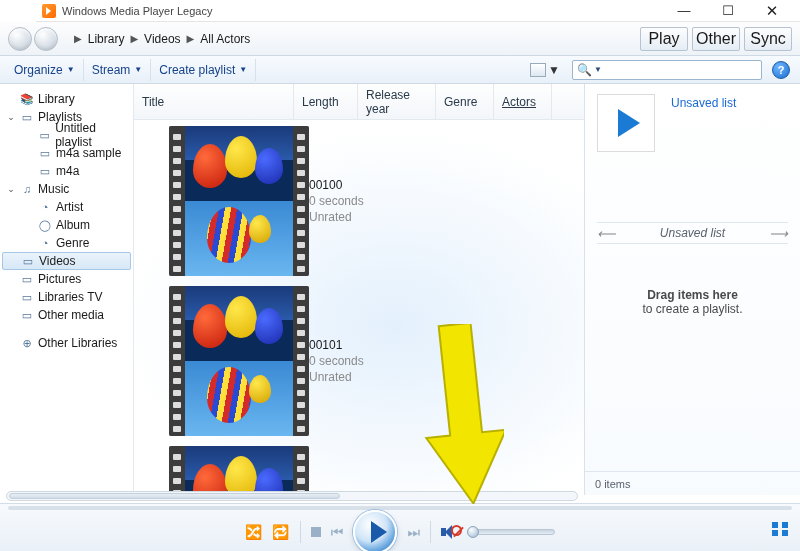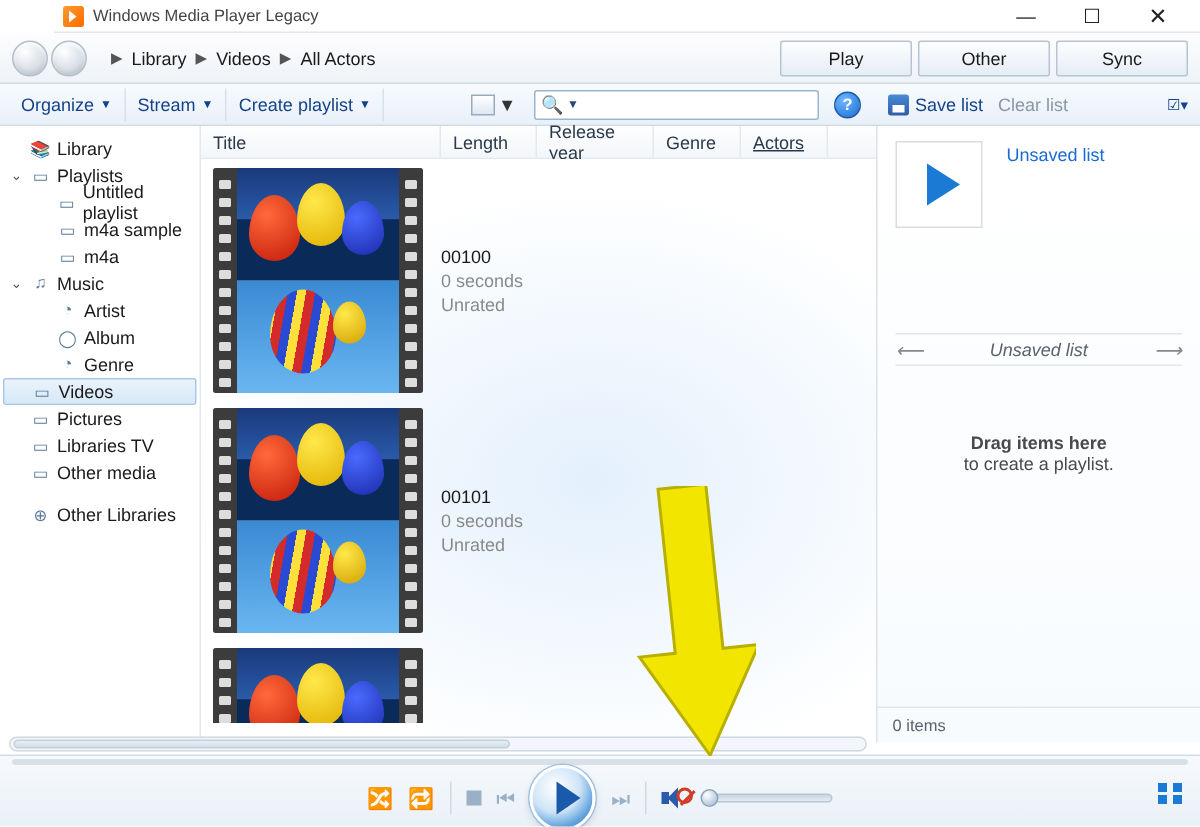--- a/index.html
+++ b/index.html
@@ -14,21 +14,21 @@
   .winbtn { width: 44px; height: 20px; display: flex; align-items: center; justify-content: center; font-size: 13px; color: #222; }
   .winbtn.close { font-size: 15px; }
 
   
   .navbar { height: 34px; display: flex; align-items: center; padding: 0 8px; background: linear-gradient(#fdfdfe,#eef3f8); border-bottom: 1px solid #cfd9e4; }
   .navcircle { width: 24px; height: 24px; border-radius: 50%; background: radial-gradient(circle at 35% 30%, #ffffff, #d7dee6 60%, #b9c3cf); border: 1px solid #b5bfc9; box-shadow: inset 0 2px 3px rgba(255,255,255,.8), inset 0 -2px 3px rgba(0,0,0,.08); margin-right: 2px; }
   .crumb { display: flex; align-items: center; gap: 6px; margin-left: 14px; font-size: 12px; color: #1a1a1a; }
   .crumb .sep { color: #555; font-size: 10px; }
   .crumb span { cursor: default; }
   .nav-spacer { flex: 1; }
-  .topbtn { width: 88px; height: 24px; border: 1px solid #b7c3d0; background: linear-gradient(#fdfdfe,#e5edf5); border-radius: 2px; font-size: 12px; color: #1a1a1a; display: flex; align-items: center; justify-content: center; margin-left: 4px; }
+  .topbtn { width: 48px; height: 24px; border: 1px solid #b7c3d0; background: linear-gradient(#fdfdfe,#e5edf5); border-radius: 2px; font-size: 16px; color: #1a1a1a; display: flex; align-items: center; justify-content: center; margin-left: 4px; }
 
   
   .toolbar { height: 28px; display: flex; align-items: center; background: linear-gradient(#f7fbff,#e8f0f8); border-bottom: 1px solid #cfd9e4; padding: 0 6px; }
   .tbitem { display: flex; align-items: center; gap: 4px; padding: 0 8px; height: 22px; font-size: 12px; color: #15428b; border-right: 1px solid #d8e1ea; }
   .tbitem:last-of-type { border-right: none; }
   .tbitem .caret { font-size: 8px; color: #15428b; }
   .toolbar .flex { flex: 1; }
   .viewmode { display:flex; align-items:center; gap:2px; padding:0 6px; }
   .viewmode .ico { width:16px; height:14px; border:1px solid #9ab; background:linear-gradient(#fff,#dde8f3); }
   .search { width: 190px; height: 20px; border: 1px solid #9ab5cf; background: #fff; display: flex; align-items: center; padding: 0 4px; border-radius: 2px; margin: 0 6px; }
@@ -52,24 +52,24 @@
   .sidebar { width: 133px; background: #fff; padding: 6px 2px; overflow: hidden; }
   .sidebar .item { display: flex; align-items: center; gap: 4px; height: 18px; padding-left: 4px; font-size: 12px; color: #1a1a1a; border-radius:2px;}
   .sidebar .item.indent1 { padding-left: 18px; }
   .sidebar .item.indent2 { padding-left: 36px; }
   .sidebar .item.sel { background: linear-gradient(#eaf3fb,#d7e8f7); border: 1px solid #a7c7e7; }
   .sidebar .caret { width: 10px; font-size: 9px; color: #555; display:inline-block; text-align:center;}
   .sidebar .ico { width: 14px; height: 14px; display: inline-flex; align-items:center; justify-content:center; font-size:11px; color:#5a7a9a;}
   .sidebar .spacer { height: 10px; }
 
   .content { flex: 1; display: flex; flex-direction: column; background: #fff; position:relative; border-left:1px solid #e3e9f0;}
-  .colheaders { height: 22px; display: flex; align-items: center; border-bottom: 1px solid #e4e9ef; background:linear-gradient(#fefefe,#f3f6fa); font-size: 12px; color: #2a3a4a; }
+  .colheaders { height: 36px; display: flex; align-items: center; border-bottom: 1px solid #e4e9ef; background:linear-gradient(#fefefe,#f3f6fa); font-size: 12px; color: #2a3a4a; }
   .colheaders .col { padding: 0 8px; border-right: 1px solid #e4e9ef; height:100%; display:flex; align-items:center;}
   .list { flex: 1; overflow: hidden; padding: 6px 8px; background: radial-gradient(ellipse 380px 280px at 58% 55%, rgba(200,225,250,.5), rgba(255,255,255,0) 70%), #fff;}
-  .vitem { display: flex; gap: 12px; margin-bottom: 10px; }
+  .vitem { display: flex; margin-bottom: 10px; margin-left: 27px; }
   .thumb { width: 140px; height: 150px; background: #888; position: relative; border-radius:2px; overflow:hidden;}
   .thumb .strip { position:absolute; top:0; bottom:0; width:16px; background:#3c3c3c;}
   .thumb .strip.l{left:0;} .thumb .strip.r{right:0;}
   .thumb .strip::before, .thumb .strip::after { content:""; position:absolute; left:4px; width:8px; height:6px; background:#ddd; border-radius:1px;}
   .thumb .strip::before{top:8px;} .thumb .strip::after{top:20px; box-shadow:0 12px 0 #ddd,0 24px 0 #ddd,0 36px 0 #ddd,0 48px 0 #ddd,0 60px 0 #ddd,0 72px 0 #ddd,0 84px 0 #ddd,0 96px 0 #ddd,0 108px 0 #ddd,0 120px 0 #ddd;}
   .thumb .frame { position:absolute; left:16px; right:16px; height:50%; }
   .thumb .frame.top{top:0; background:linear-gradient(180deg,#1a3a7a 0%,#2a5aaa 45%,#0a2a5a 46%,#0a2a5a 100%);} 
   .thumb .frame.bot{bottom:0; background:linear-gradient(180deg,#3a8ad4 0%,#6ab6f0 100%);} 
   .balloon { position:absolute; border-radius:50% 50% 50% 50% / 60% 60% 40% 40%;}
   .frame.top .b1{left:8px; top:18px; width:34px; height:44px; background:radial-gradient(circle at 35% 30%,#ff6a3a,#c41a0a);}
@@ -166,29 +166,20 @@
     <div class="viewmode">
         <div class="ico"></div>
         <span class="caret">▼</span>
       </div>
     <div class="search">
       <span class="mag">🔍</span>
         <span class="carets">▼</span>
     </div>
     <div class="helpbtn">?</div>
   </div>
-  <div class="pltoolbar" style="width:216px;">
-    <div class="save">
-        <div class="disk"></div>
-        <span>Save list</span>
-      </div>
-    <div class="clear">Clear list</div>
-    <div class="flex"></div>
-    <div class="menu">☑▾</div>
-  </div>
 </div>
 
 <div class="mainrow">
   <div class="sidebar">
     <div class="item">
         <span class="caret"></span>
         <span class="ico">📚</span>
         <span>Library</span>
       </div>
     <div class="item">

